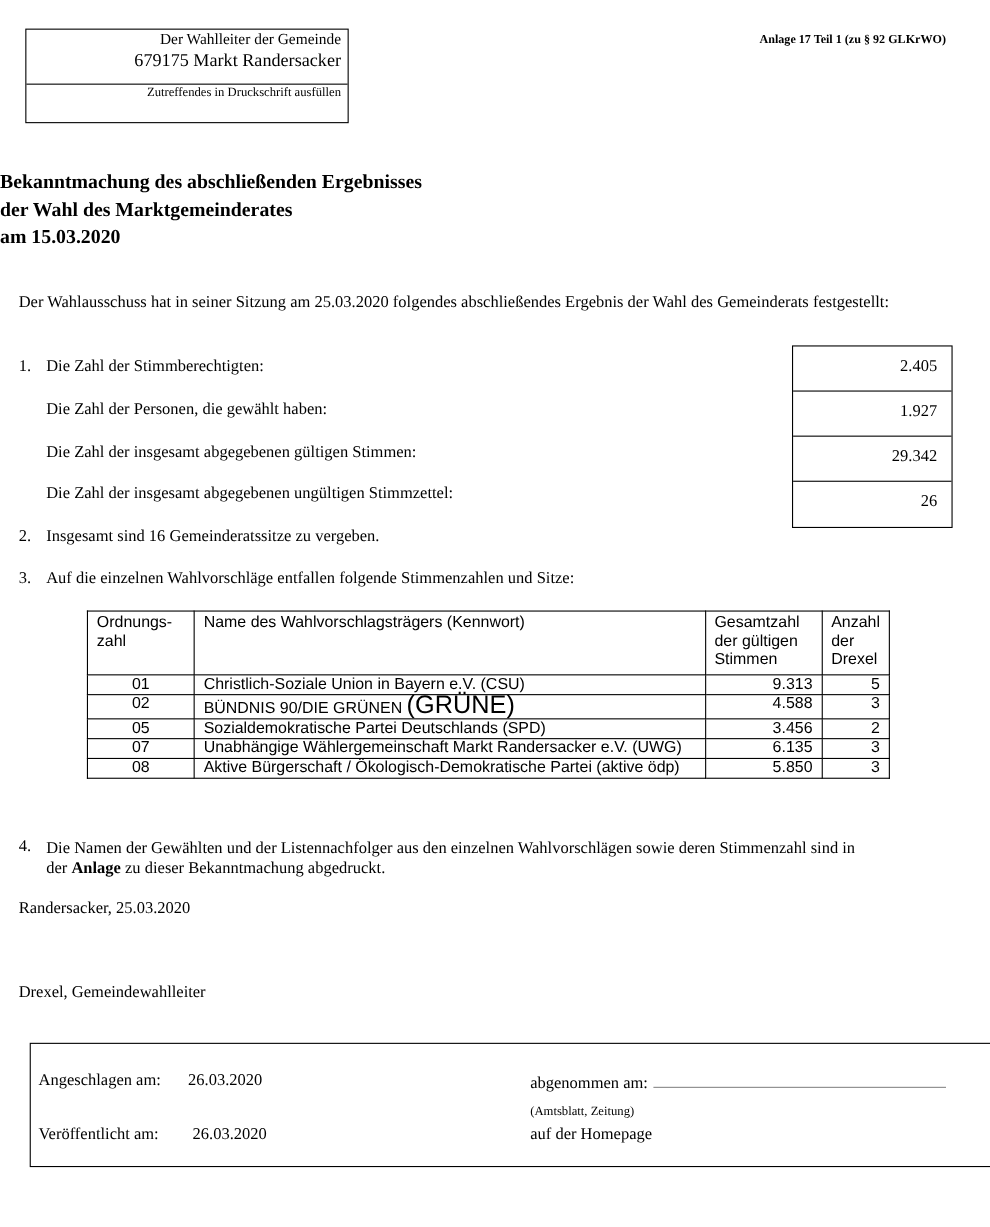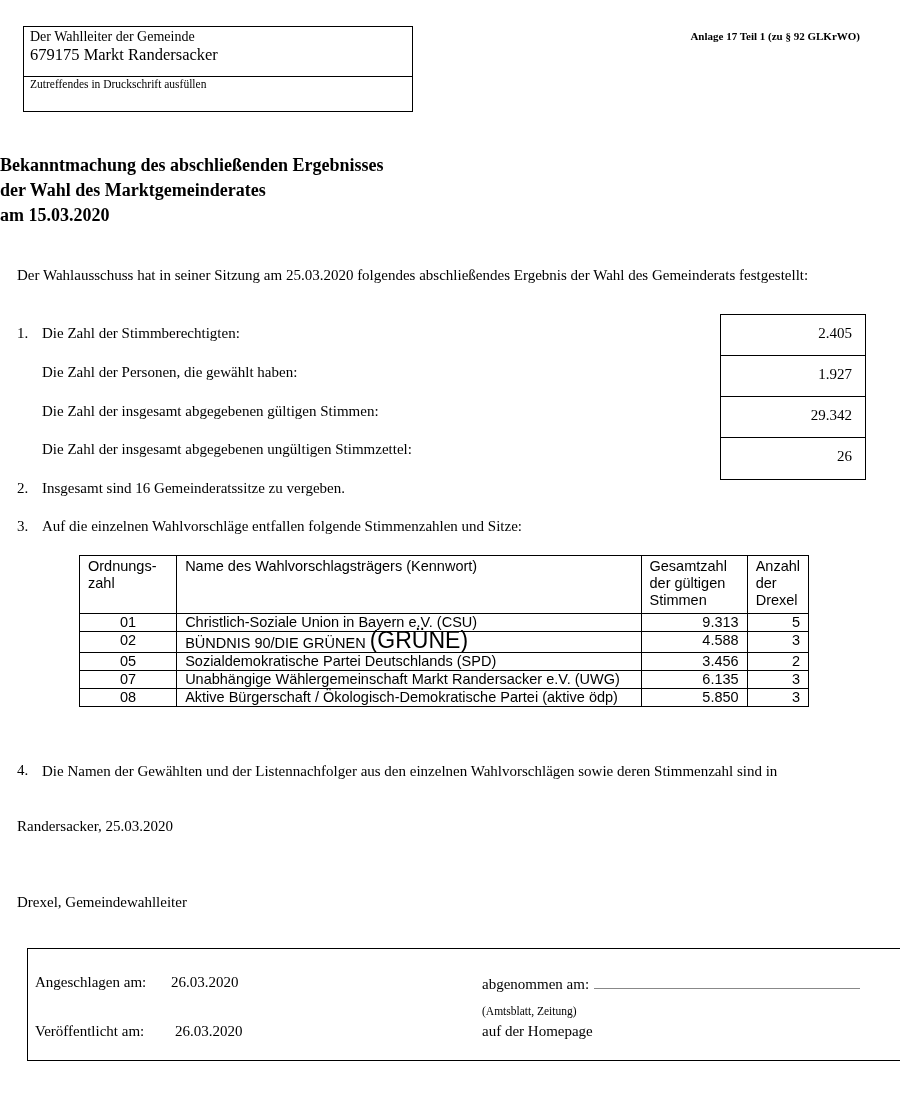--- a/index.html
+++ b/index.html
@@ -1,18 +1,18 @@
 <!DOCTYPE html>
 <html><head>
 <meta charset="utf-8">
 <style>
   html, body { margin: 0; padding: 0; background: #ffffff; }
   body { width: 900px; height: 1115px; position: relative; overflow: hidden; color: #000; font-family: "Liberation Serif", serif; font-size: 15px; }
   .abs { position: absolute; }
-  .sender-box { left: 23px; top: 26px; width: 390px; height: 86px; border: 1.5px solid #000; box-sizing: border-box; }
+  .sender-box { left: 23px; top: 26px; width: 294px; height: 86px; border: 1.5px solid #000; box-sizing: border-box; text-align: right; }
   .sender-top { height: 50px; border-bottom: 1.5px solid #000; box-sizing: border-box; padding: 2px 6px; }
   .sender-l1 { font-size: 14px; line-height: 16px; }
   .sender-l2 { font-size: 16.5px; line-height: 20px; }
   .sender-hint { font-size: 11.5px; padding: 1px 6px; }
   .anlage { right: 40px; top: 6px; font-weight: bold; font-size: 11px; margin-top: 24px; }
   .title { left: 0; width: 876px; top: 153px; text-align: left; font-weight: bold; font-size: 18px; line-height: 25px; }
   .intro { left: 17px; width: 843px; top: 266px; text-align: justify; line-height: 18px; text-align-last: left; }
   .num { left: 17px; }
   .itemtext { left: 42px; }
   .vbox { left: 720px; top: 314px; width: 146px; border: 1.5px solid #000; box-sizing: border-box; }
@@ -118,20 +118,21 @@
       <td>Aktive Bürgerschaft / Ökologisch-Demokratische Partei (aktive ödp)</td>
       <td class="c-votes">5.850</td>
       <td class="c-seats">3</td>
     </tr>
   </tbody>
 </table>
 
 <div class="abs num" style="top:762px">4.</div>
 <div class="abs itemtext" style="top:762px; line-height:19px">
   <div>Die Namen der Gewählten und der Listennachfolger aus den einzelnen Wahlvorschlägen sowie deren Stimmenzahl sind in</div>
+  <div><span>der </span><b>Anlage</b><span> zu dieser Bekanntmachung abgedruckt.</span></div>
 </div>
 
 <div class="abs" style="left:17px; top:818px">Randersacker, 25.03.2020</div>
 <div class="abs" style="left:17px; top:894px">Drexel, Gemeindewahlleiter</div>
 
 <div class="abs footer-box">
   <div class="abs" style="left:7px; top:25px">Angeschlagen am:</div>
   <div class="abs" style="left:143px; top:25px">26.03.2020</div>
   <div class="abs" style="left:454px; top:25px">
     <span>abgenommen am:</span><span class="sigline"></span>

